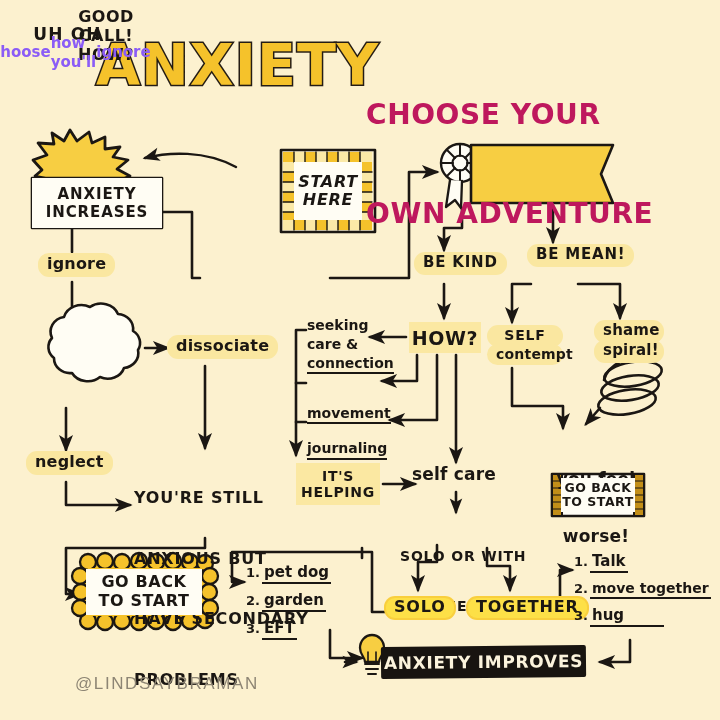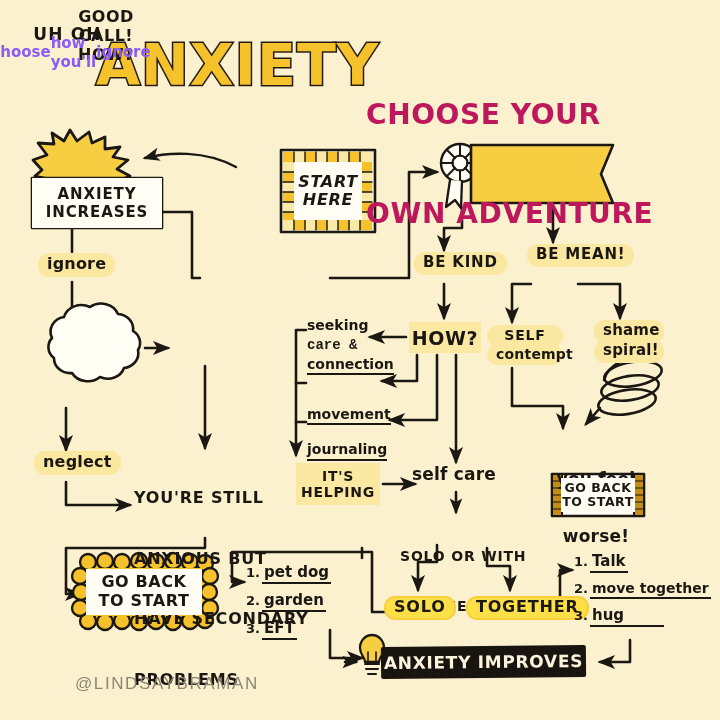--- a/index.html
+++ b/index.html
@@ -436,42 +436,45 @@
   <div class="node lbl" style="left:529px;top:244px;">
     <span class="hl caps txt" style="font-size:15px;">BE MEAN!</span>
   </div>
 
   <div id="cloud-text">
     <div>choose</div>
     <div>how you'll</div>
     <div>ignore</div>
   </div>
 
-
-  <div class="node lbl" style="left:36px;top:452px;">
+  <div class="node lbl" style="left:169px;top:336px;">
+    <span class="hl lower txt" style="font-size:16px;">dissociate</span>
+  </div>
+
+  <div class="node lbl" style="left:28px;top:452px;">
     <span class="hl lower txt" style="font-size:16px;">neglect</span>
   </div>
 
   <div class="node" style="left:134px;top:448px;width:160px;">
     <div class="caps txt" style="font-size:16px;line-height:1.26;">
       <div>YOU'RE STILL</div>
       <div>ANXIOUS BUT</div>
       <div>HAVE SECONDARY</div>
       <div>PROBLEMS</div>
     </div>
   </div>
 
   <div id="how-box">
     <span>HOW?</span>
   </div>
 
   <div class="optlist" style="left:307px;top:315px;width:86px;">
     <div class="optrow">
       <span class="v" style="border-bottom:none;">seeking</span><br>
-      <span class="v" style="border-bottom:none;font-family:Liberation Mono, monospace;">care &amp;</span><br>
+      <span class="v" style="border-bottom:none;">care &amp;</span><br>
       <span class="v">connection</span>
     </div>
     <div class="optrow" style="margin-top:29px;">
       <span class="v">movement</span>
     </div>
     <div class="optrow" style="margin-top:14px;">
       <span class="v">journaling</span>
     </div>
   </div>
 

